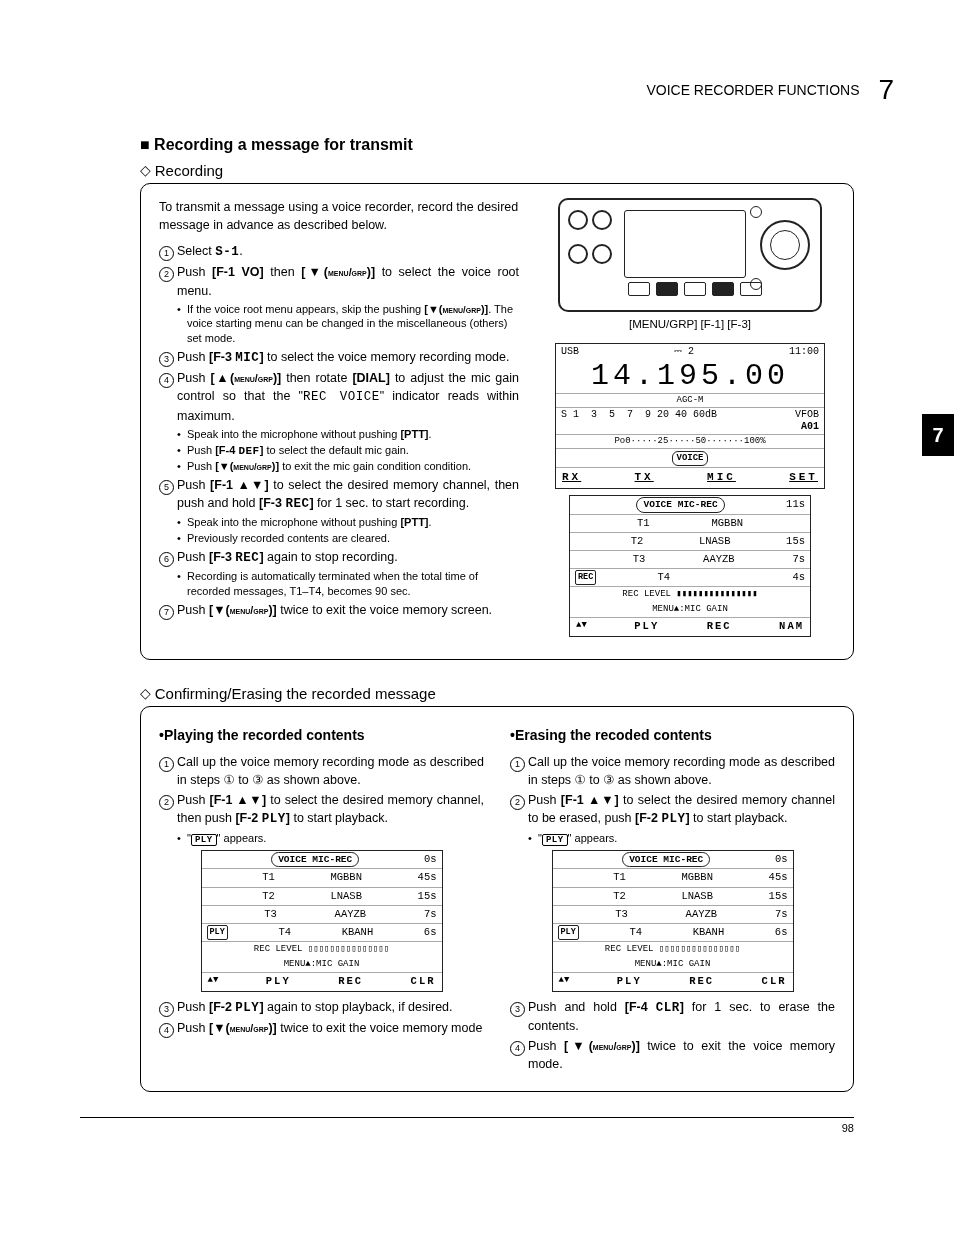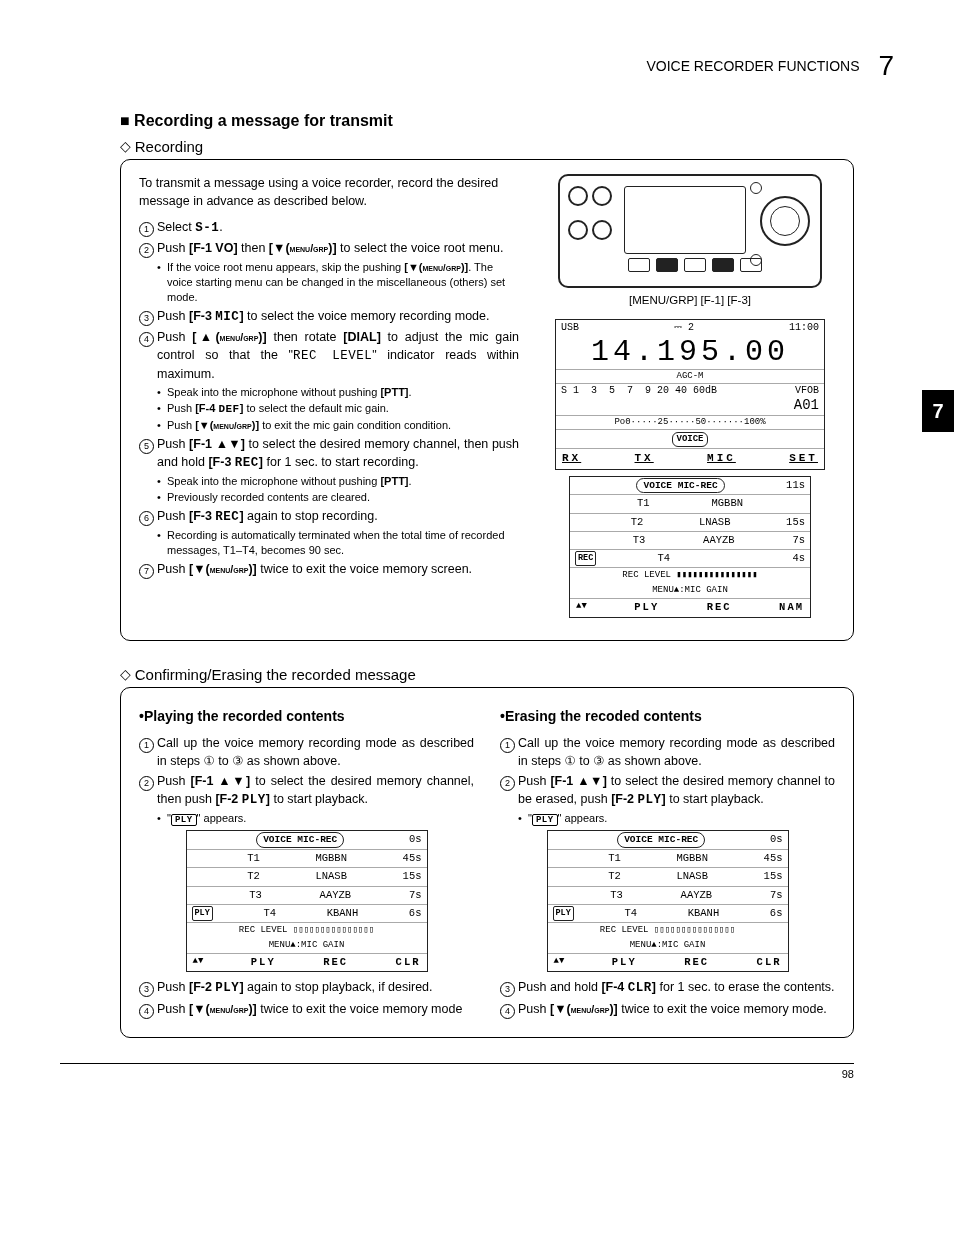--- a/index.html
+++ b/index.html
@@ -4,22 +4,23 @@
 <style>
   body {
     font-family: Arial, Helvetica, sans-serif;
     margin: 0;
     padding: 0;
     background: #fff;
     color: #000;
     width: 954px;
   }
   .page {
-    padding: 50px 60px 30px 60px;
+    padding: 50px 60px 30px 80px;
     position: relative;
+    margin-top: 24px;
   }
   .header-row {
     text-align: right;
     font-size: 14px;
     margin-bottom: 30px;
   }
   .header-row .big7 {
     font-size: 28px;
     font-weight: normal;
     margin-left: 15px;
@@ -253,21 +254,21 @@
             <span class="ntxt"><span>If the voice root menu appears, skip the pushing </span><span class="bold"><span>[▼(</span><span class="smallcaps">menu/grp</span><span>)]</span></span><span>. The voice starting menu can be changed in the miscellaneous (others) set mode.</span></span>
           </div>
 
         <div class="step">
             <span class="num"><span class="circ">3</span></span>
             <span class="txt"><span>Push </span><span class="bold">[F-3 <span class="lcd-font">MIC</span>]</span><span> to select the voice memory recording mode.</span></span>
           </div>
 
         <div class="step">
             <span class="num"><span class="circ">4</span></span>
-            <span class="txt"><span>Push </span><span class="bold"><span>[▲(</span><span class="smallcaps">menu/grp</span><span>)]</span></span><span> then rotate </span><span class="bold">[DIAL]</span><span> to adjust the mic gain control so that the "</span><span class="lcd-font">REC LEVEL</span><span>" indicator reads within maximum.</span></span>
+            <span class="txt"><span>Push </span><span class="bold"><span>[▲(</span><span class="smallcaps">menu/grp</span><span>)]</span></span><span> then rotate </span><span class="bold">[DIAL]</span><span> to adjust the mic gain control so that the "</span><span class="lcd-font">REC VOICE</span><span>" indicator reads within maximum.</span></span>
           </div>
         <div class="note">
             <span class="dot">•</span>
             <span class="ntxt"><span>Speak into the microphone without pushing </span><span class="bold">[PTT]</span><span>.</span></span>
           </div>
         <div class="note">
             <span class="dot">•</span>
             <span class="ntxt"><span>Push </span><span class="bold">[F-4 <span class="lcd-font">DEF</span>]</span><span> to select the default mic gain.</span></span>
           </div>
         <div class="note">
@@ -319,21 +320,21 @@
             <div class="dev-knob-sm" style="right:58px;top:6px;width:10px;height:10px;border-width:1.5px"></div>
             <div class="dev-knob-sm" style="right:58px;top:78px;width:10px;height:10px;border-width:1.5px"></div>
             <div class="dev-knob-big"></div>
           </div>
           <div class="dev-label">[MENU/GRP] [F-1] [F-3]</div>
 
           <div class="lcd">
             <div class="row first hdr"><span>USB</span><span>⎓ <span>2</span></span><span>11:00</span></div>
             <div class="freq">14.195.00</div>
             <div class="row small" style="text-align:center">AGC-M</div>
-            <div class="row small hdr"><span>S 1  3  5  7  9 20 40 60dB</span><span style="text-align:right"><span>VFOB</span><br><span style="font-size:14px;font-weight:normal">A01</span></span></div>
+            <div class="row small hdr"><span>S 1  3  5  7  9 20 40 60dB</span><span style="text-align:right"><span>VFOB</span><br><span style="font-size:10px;font-weight:bold">A01</span></span></div>
             <div class="row small">Po0·····25·····50·······100%</div>
             <div class="row"><span class="badge">VOICE</span></div>
             <div class="foot">
                 <span class="ubadge">RX</span>
                 <span class="ubadge">TX</span>
                 <span class="ubadge">MIC</span>
                 <span class="ubadge">SET</span>
               </div>
           </div>
 

